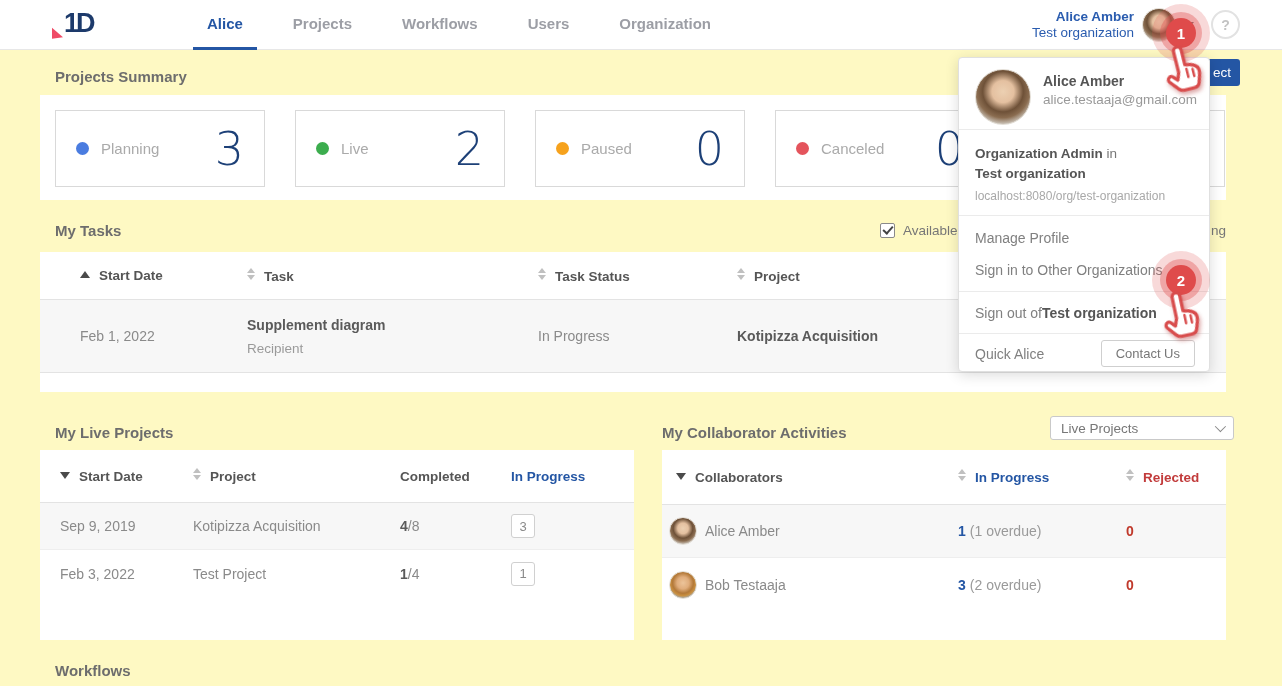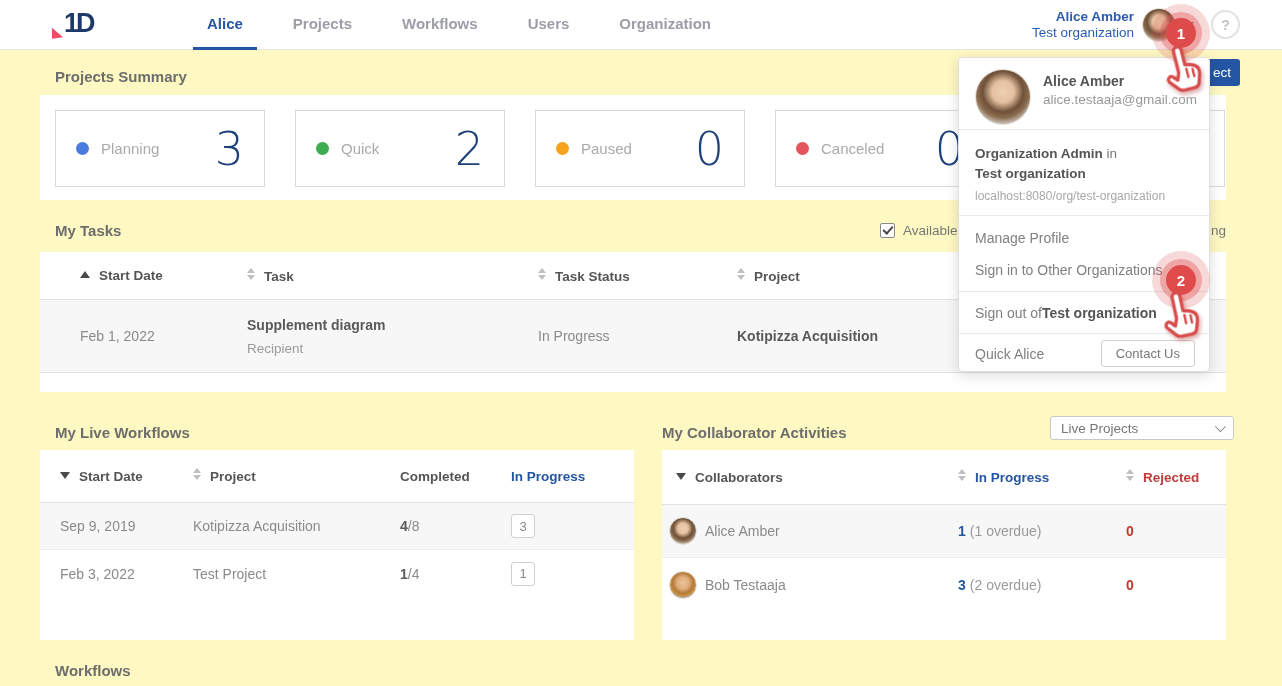--- a/index.html
+++ b/index.html
@@ -150,21 +150,21 @@
 
   <div class="sec-title" style="left:55px; top:68px;">Projects Summary</div>
   <div class="panel" id="summary-panel">
     <div class="sum-card" style="left:15px;">
       <span class="dot dot-planning"></span>
       <span class="sum-label">Planning</span>
       <span class="sum-value">3</span>
     </div>
     <div class="sum-card" style="left:255px;">
       <span class="dot dot-live"></span>
-      <span class="sum-label">Quick</span>
+      <span class="sum-label">Live</span>
       <span class="sum-value">2</span>
     </div>
     <div class="sum-card" style="left:495px;">
       <span class="dot dot-paused"></span>
       <span class="sum-label">Paused</span>
       <span class="sum-value">0</span>
     </div>
     <div class="sum-card" style="left:735px;">
       <span class="dot dot-canceled"></span>
       <span class="sum-label">Canceled</span>
@@ -190,21 +190,21 @@
       <div class="td tc1">Feb 1, 2022</div>
       <div class="tc2">
         <div class="task-name">Supplement diagram</div>
         <div class="task-role">Recipient</div>
       </div>
       <div class="td tc3">In Progress</div>
       <div class="td tc4 bold-cell">Kotipizza Acquisition</div>
     </div>
   </div>
 
-  <div class="sec-title" style="left:55px; top:424px;">My Live Workflows</div>
+  <div class="sec-title" style="left:55px; top:424px;">My Live Projects</div>
   <div class="panel" id="live-panel">
     <div class="l-head">
       <div class="th lc1"><span class="tri-desc"></span><span>Start Date</span></div>
       <div class="th lc2"><span class="sort-both"><i class="up"></i><i class="dn"></i></span><span>Project</span></div>
       <div class="th lc3"><span>Completed</span></div>
       <div class="th lc4 blue-th"><span>In Progress</span></div>
     </div>
     <div class="l-row alt" style="top:53px;">
       <div class="td lc1">Sep 9, 2019</div>
       <div class="td lc2">Kotipizza Acquisition</div>

